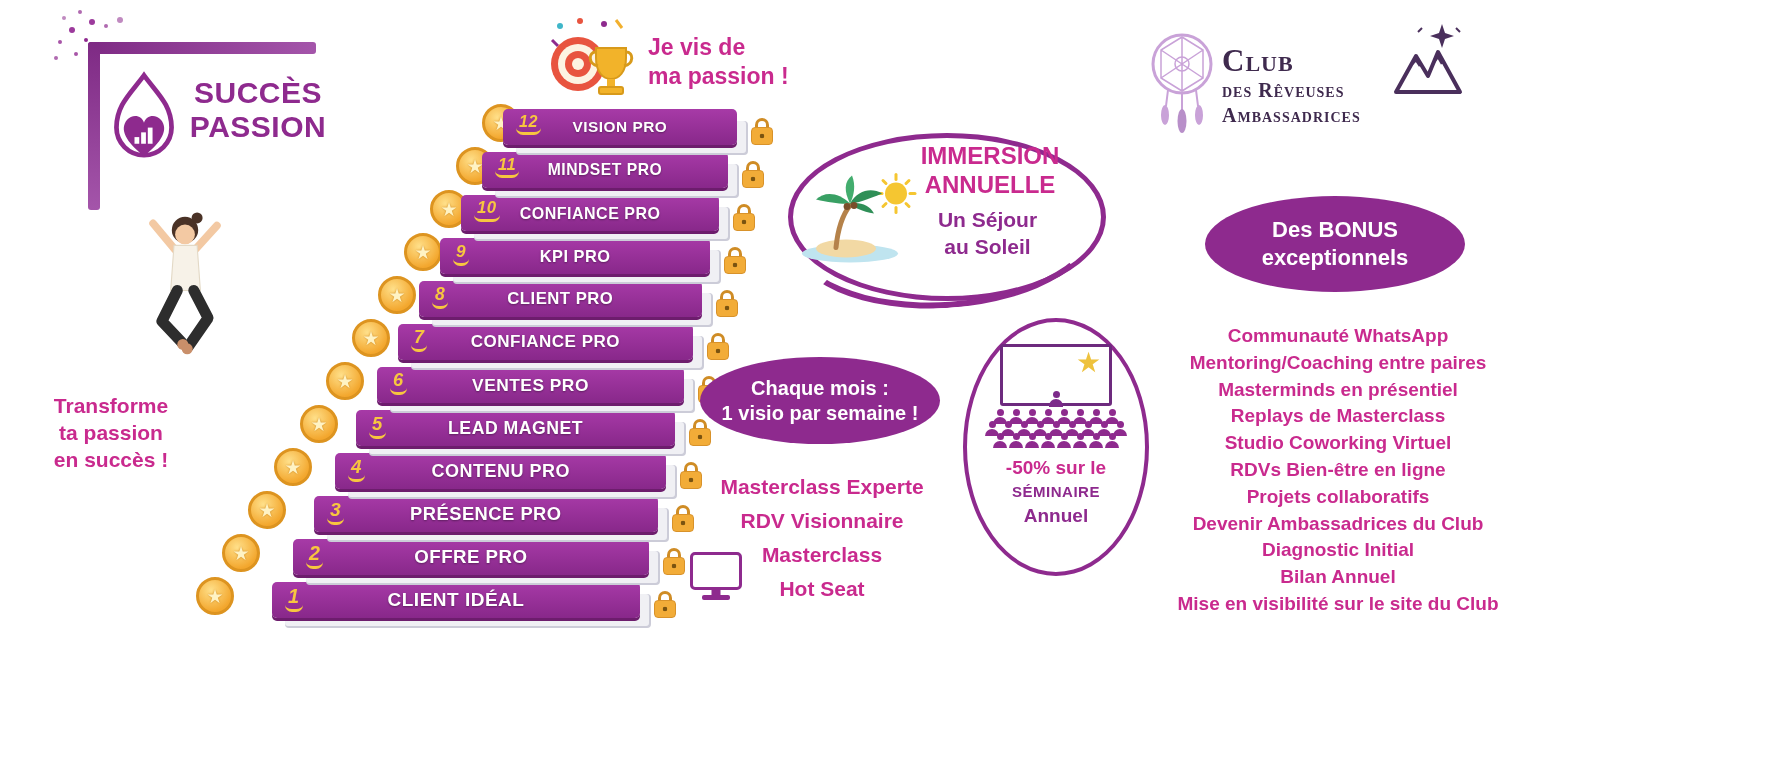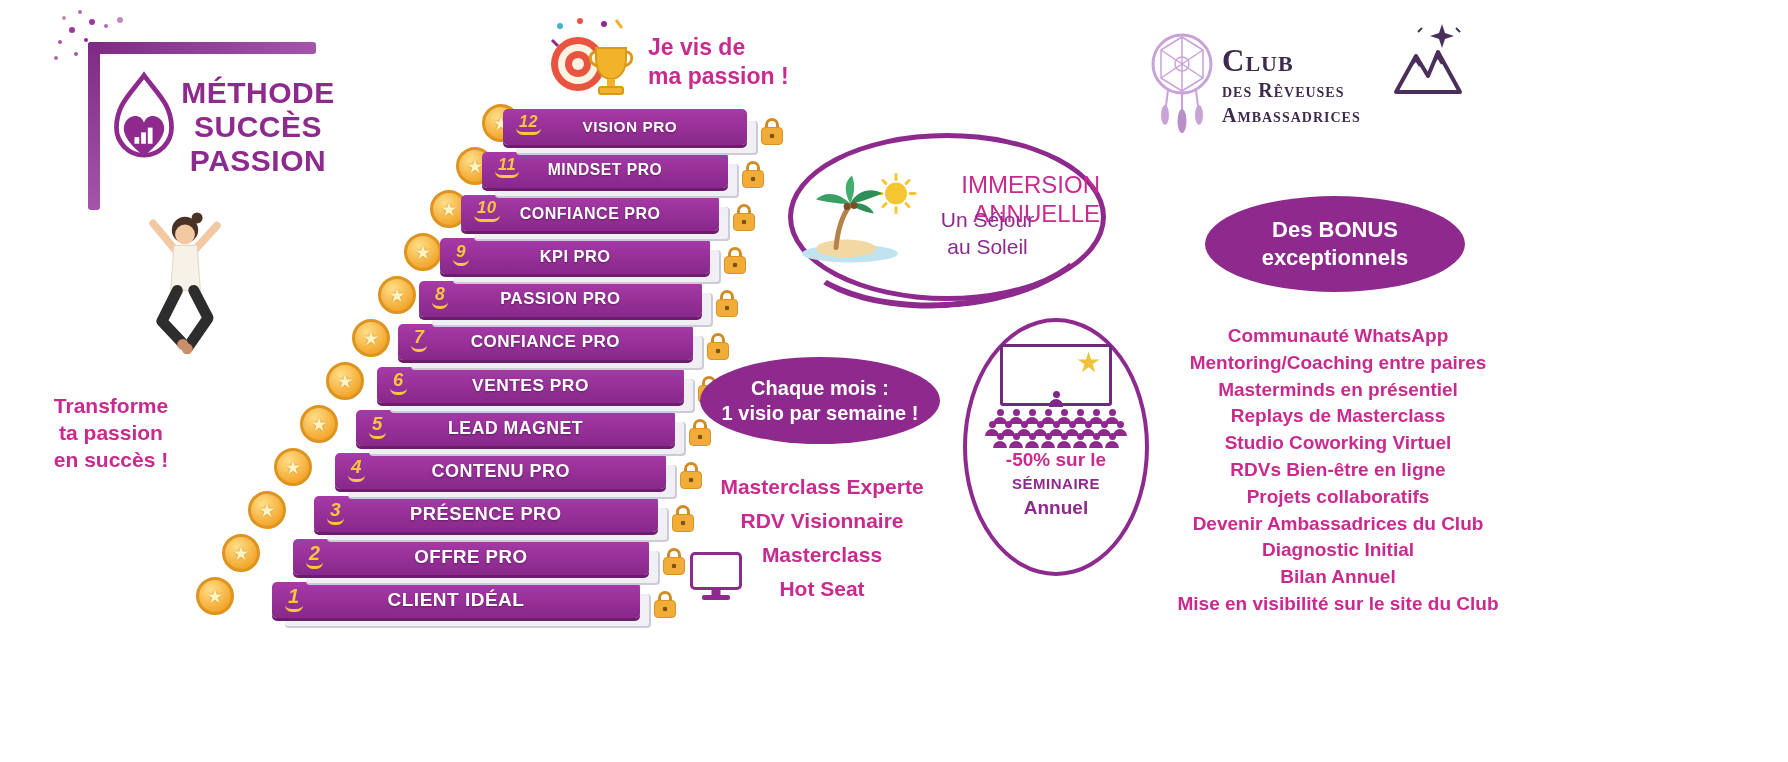--- a/index.html
+++ b/index.html
@@ -45,24 +45,24 @@
     display:flex; align-items:center; justify-content:center; font-size:19px;
     text-shadow:0 0 2px #c87d12; }
   .coin::after { content:'★'; }
   .stair-caption { left:648px; top:33px; color:#c92a8e; font-size:23px; font-weight:bold; line-height:29px; }
 
   
   .immersion-oval { left:788px; top:133px; width:318px; height:168px;
     border:5px solid #8e2a8e; border-radius:50%; box-sizing:border-box; }
   .immersion-oval::after { content:''; position:absolute; left:-6px; right:-2px; top:6px; bottom:-12px;
     border:6px solid transparent; border-bottom-color:#8e2a8e; border-radius:50%; transform:rotate(-4deg); }
-  .immersion-title { left:880px; top:141px; width:220px; text-align:right; color:#c92a8e;
-    font-size:24px; font-weight:normal; line-height:29px;margin-top:29px; }
+  .immersion-title { left:880px; top:141px; width:220px; text-align:center; color:#c92a8e;
+    font-size:24px; font-weight:bold; line-height:29px; }
   .immersion-sub { left:905px; top:206px; width:165px; text-align:center; color:#8e2a8e;
-    font-size:21px; font-weight:normal; line-height:27px; }
+    font-size:21px; font-weight:bold; line-height:27px; }
 
   
   .badge { background:#8e2a8e; border-radius:50%; color:#fff; font-weight:bold; text-align:center;
     display:flex; flex-direction:column; justify-content:center; box-sizing:border-box; }
   .monthly-badge { left:700px; top:357px; width:240px; height:87px; font-size:20px; line-height:25px; }
   .monthly-list { left:672px; top:470px; width:300px; text-align:center; color:#c92a8e;
     font-size:21px; font-weight:bold; line-height:34px; }
   .monitor { left:690px; top:552px; width:46px; height:32px; border:3.5px solid #8e2a8e; border-radius:5px; }
   .monitor::before { content:''; position:absolute; left:50%; bottom:-8px; transform:translateX(-50%);
     width:9px; height:8px; background:#8e2a8e; }
@@ -82,21 +82,21 @@
     border-radius:50%; background:#7c2a8a; }
   .presenter::after { content:''; position:absolute; bottom:0; left:0; width:14px; height:8px;
     border-radius:7px 7px 0 0; background:#7c2a8a; }
   .crowd { margin-top:6px; display:flex; flex-direction:column; align-items:center; }
   .crowd-row { display:flex; margin-top:-3px; }
   .person { position:relative; width:14px; height:15px; margin:0 1px; }
   .person::before { content:''; position:absolute; top:0; left:3.5px; width:7px; height:7px;
     border-radius:50%; background:#8e2a8e; }
   .person::after { content:''; position:absolute; bottom:0; left:0; width:14px; height:7px;
     border-radius:7px 7px 0 0; background:#8e2a8e; }
-  .seminar-text { text-align:center; line-height:24px; }
+  .seminar-text { margin-top:8px; text-align:center; line-height:24px; }
   .seminar-discount { color:#c92a8e; font-size:19px; font-weight:bold; }
   .seminar-name { color:#8e2a8e; font-size:15px; font-weight:bold; letter-spacing:.5px; }
   .seminar-period { color:#8e2a8e; font-size:19px; font-weight:bold; }
 
   
   .club-name { left:1222px; top:44px; font-family:"Liberation Serif", serif; color:#3f2a4e;
     font-weight:bold; font-variant:small-caps; letter-spacing:1px; }
   .club-line-1 { font-size:31px; line-height:34px; }
   .club-line-2, .club-line-3 { font-size:20px; line-height:25px; }
 
@@ -121,21 +121,20 @@
     <svg width="76" height="100" viewBox="0 0 80 100">
       <path d="M40,3 C54,22 69,34 69,58 A29,29 0 1,1 11,58 C11,34 26,22 40,3 Z" fill="none" stroke="#8e2a8e" stroke-width="5"></path>
       <path d="M40,88 C21,73 14,60 22,50 C28,43 38,45 40,53 C42,45 52,43 58,50 C66,60 59,73 40,88 Z" fill="#8e2a8e"></path>
       <rect x="30" y="68" width="5" height="7" fill="#fff"></rect>
       <rect x="37" y="63" width="5" height="12" fill="#fff"></rect>
       <rect x="44" y="58" width="5" height="17" fill="#fff"></rect>
     </svg>
   </div>
 
   <div class="abs method-title">
-    <div>MÉTHODE</div>
     <div>SUCCÈS</div>
     <div>PASSION</div>
   </div>
 
   <div class="abs" style="left:122px; top:208px;">
     <svg width="115" height="165" viewBox="0 0 100 150">
       <line x1="46" y1="38" x2="26" y2="14" stroke="#f3c9a3" stroke-width="7" stroke-linecap="round"></line>
       <line x1="64" y1="38" x2="84" y2="16" stroke="#f3c9a3" stroke-width="7" stroke-linecap="round"></line>
       <circle cx="55" cy="20" r="12" fill="#4a3226"></circle>
       <circle cx="66" cy="9" r="5" fill="#4a3226"></circle>
@@ -232,21 +231,21 @@
       </div>
 
       <div class="step" style="left: 398px; top: 324px; width: 294.8px; font-size: 17.02px;">
         <span class="num">7</span>
         <span>CONFIANCE PRO</span>
         <span class="lock"></span>
       </div>
 
       <div class="step" style="left: 419px; top: 281px; width: 282.6px; font-size: 16.69px;">
         <span class="num">8</span>
-        <span>PASSION PRO</span>
+        <span>CLIENT PRO</span>
         <span class="lock"></span>
       </div>
 
       <div class="step" style="left: 440px; top: 238px; width: 270.4px; font-size: 16.36px;">
         <span class="num">9</span>
         <span>KPI PRO</span>
         <span class="lock"></span>
       </div>
 
       <div class="step" style="left: 461px; top: 195px; width: 258.2px; font-size: 16.03px;">
@@ -254,21 +253,21 @@
         <span>CONFIANCE PRO</span>
         <span class="lock"></span>
       </div>
 
       <div class="step" style="left: 482px; top: 152px; width: 246px; font-size: 15.7px;">
         <span class="num">11</span>
         <span>MINDSET PRO</span>
         <span class="lock"></span>
       </div>
 
-      <div class="step" style="left: 503px; top: 109px; width: 233.8px; font-size: 15.37px; padding-left: 10px;">
+      <div class="step" style="left: 503px; top: 109px; width: 233.8px; font-size: 15.37px;">
         <span class="num">12</span>
         <span>VISION PRO</span>
         <span class="lock"></span>
       </div>
     </div>
 
   <div class="abs immersion-oval"></div>
   <div class="abs" style="left:798px; top:168px;">
     <svg width="125" height="98" viewBox="0 0 125 95">
       <circle cx="98" cy="24" r="11" fill="#f5c631"></circle>

